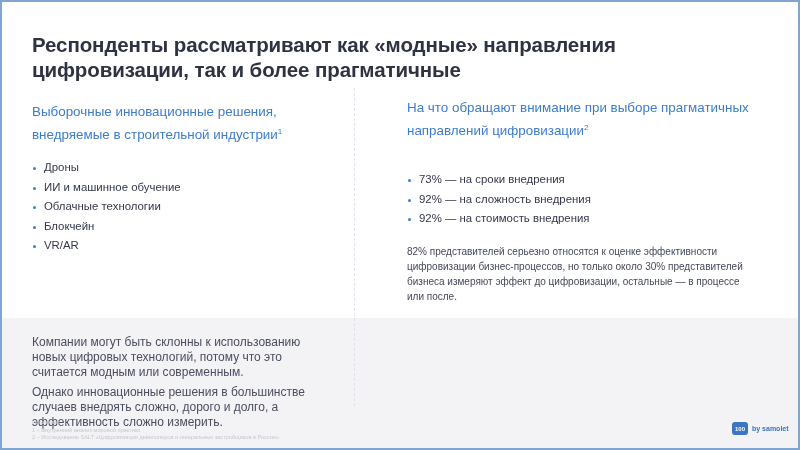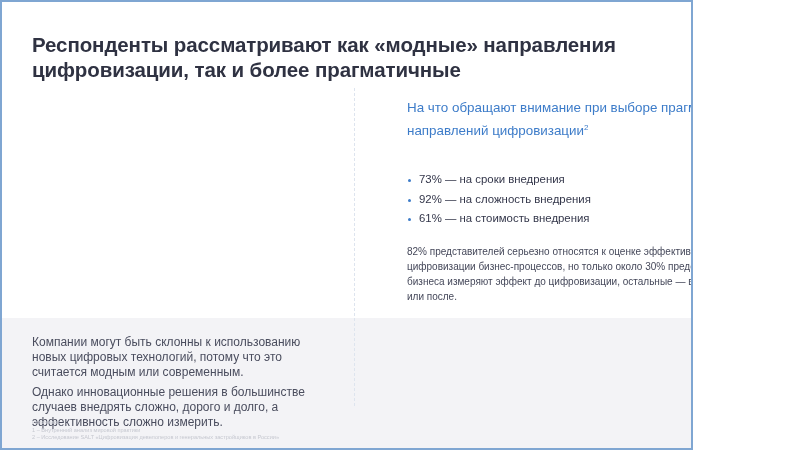--- a/index.html
+++ b/index.html
@@ -1,19 +1,19 @@
 <!DOCTYPE html>
 <html><head>
   <meta charset="utf-8">
   <style>
     * { box-sizing: border-box; margin: 0; padding: 0; }
     html, body { width: 800px; height: 450px; overflow: hidden; background: #ffffff; }
     body { font-family: "Liberation Sans", "DejaVu Sans", sans-serif; color: #2e3140; }
     .slide {
-      position: relative; width: 693px; height: 450px; background: #ffffff;
+      position: relative; width: 800px; height: 450px; background: #ffffff;
       border: 2px solid #7fa6d2; overflow: hidden;
     }
     .title {
       position: absolute; left: 30px; top: 30px; width: 740px;
       font-size: 20.5px; line-height: 25px; font-weight: bold; color: #2f3242;
       letter-spacing: -0.1px;
     }
     .divider {
       position: absolute; left: 352px; top: 86px; height: 318px; width: 0;
       border-left: 1.5px dashed #dde4ee;
@@ -61,27 +61,37 @@
   </style>
 </head>
 <body>
 
 <div class="slide">
   <div class="grey-band"></div>
   <div class="divider"></div>
 
   <h1 class="title">Респонденты рассматривают как «модные» направления цифровизации, так и более прагматичные</h1>
 
+  <div class="col col-left">
+    <div class="subhead"><span>Выборочные инновационные решения, внедряемые в строительной индустрии</span><sup>1</sup></div>
+    <ul class="bullets">
+      <li>Дроны</li>
+      <li>ИИ и машинное обучение</li>
+      <li>Облачные технологии</li>
+      <li>Блокчейн</li>
+      <li>VR/AR</li>
+    </ul>
+  </div>
 
   <div class="col col-right">
     <div class="subhead"><span>На что обращают внимание при выборе прагматичных направлений цифровизации</span><sup>2</sup></div>
     <ul class="bullets">
       <li>73% — на сроки внедрения</li>
       <li>92% — на сложность внедрения</li>
-      <li>61% — на стоимость внедрения</li>
+      <li>92% — на стоимость внедрения</li>
     </ul>
     <p class="note">82% представителей серьезно относятся к оценке эффективности цифровизации бизнес-процессов, но только около 30% представителей бизнеса измеряют эффект до цифровизации, остальные — в процессе или после.</p>
   </div>
 
   <div class="band-text band-left">
     <p>Компании могут быть склонны к использованию новых цифровых технологий, потому что это считается модным или современным.</p>
     <p>Однако инновационные решения в большинстве случаев внедрять сложно, дорого и долго, а эффективность сложно измерить.</p>
   </div>
 
   <div class="sources">

